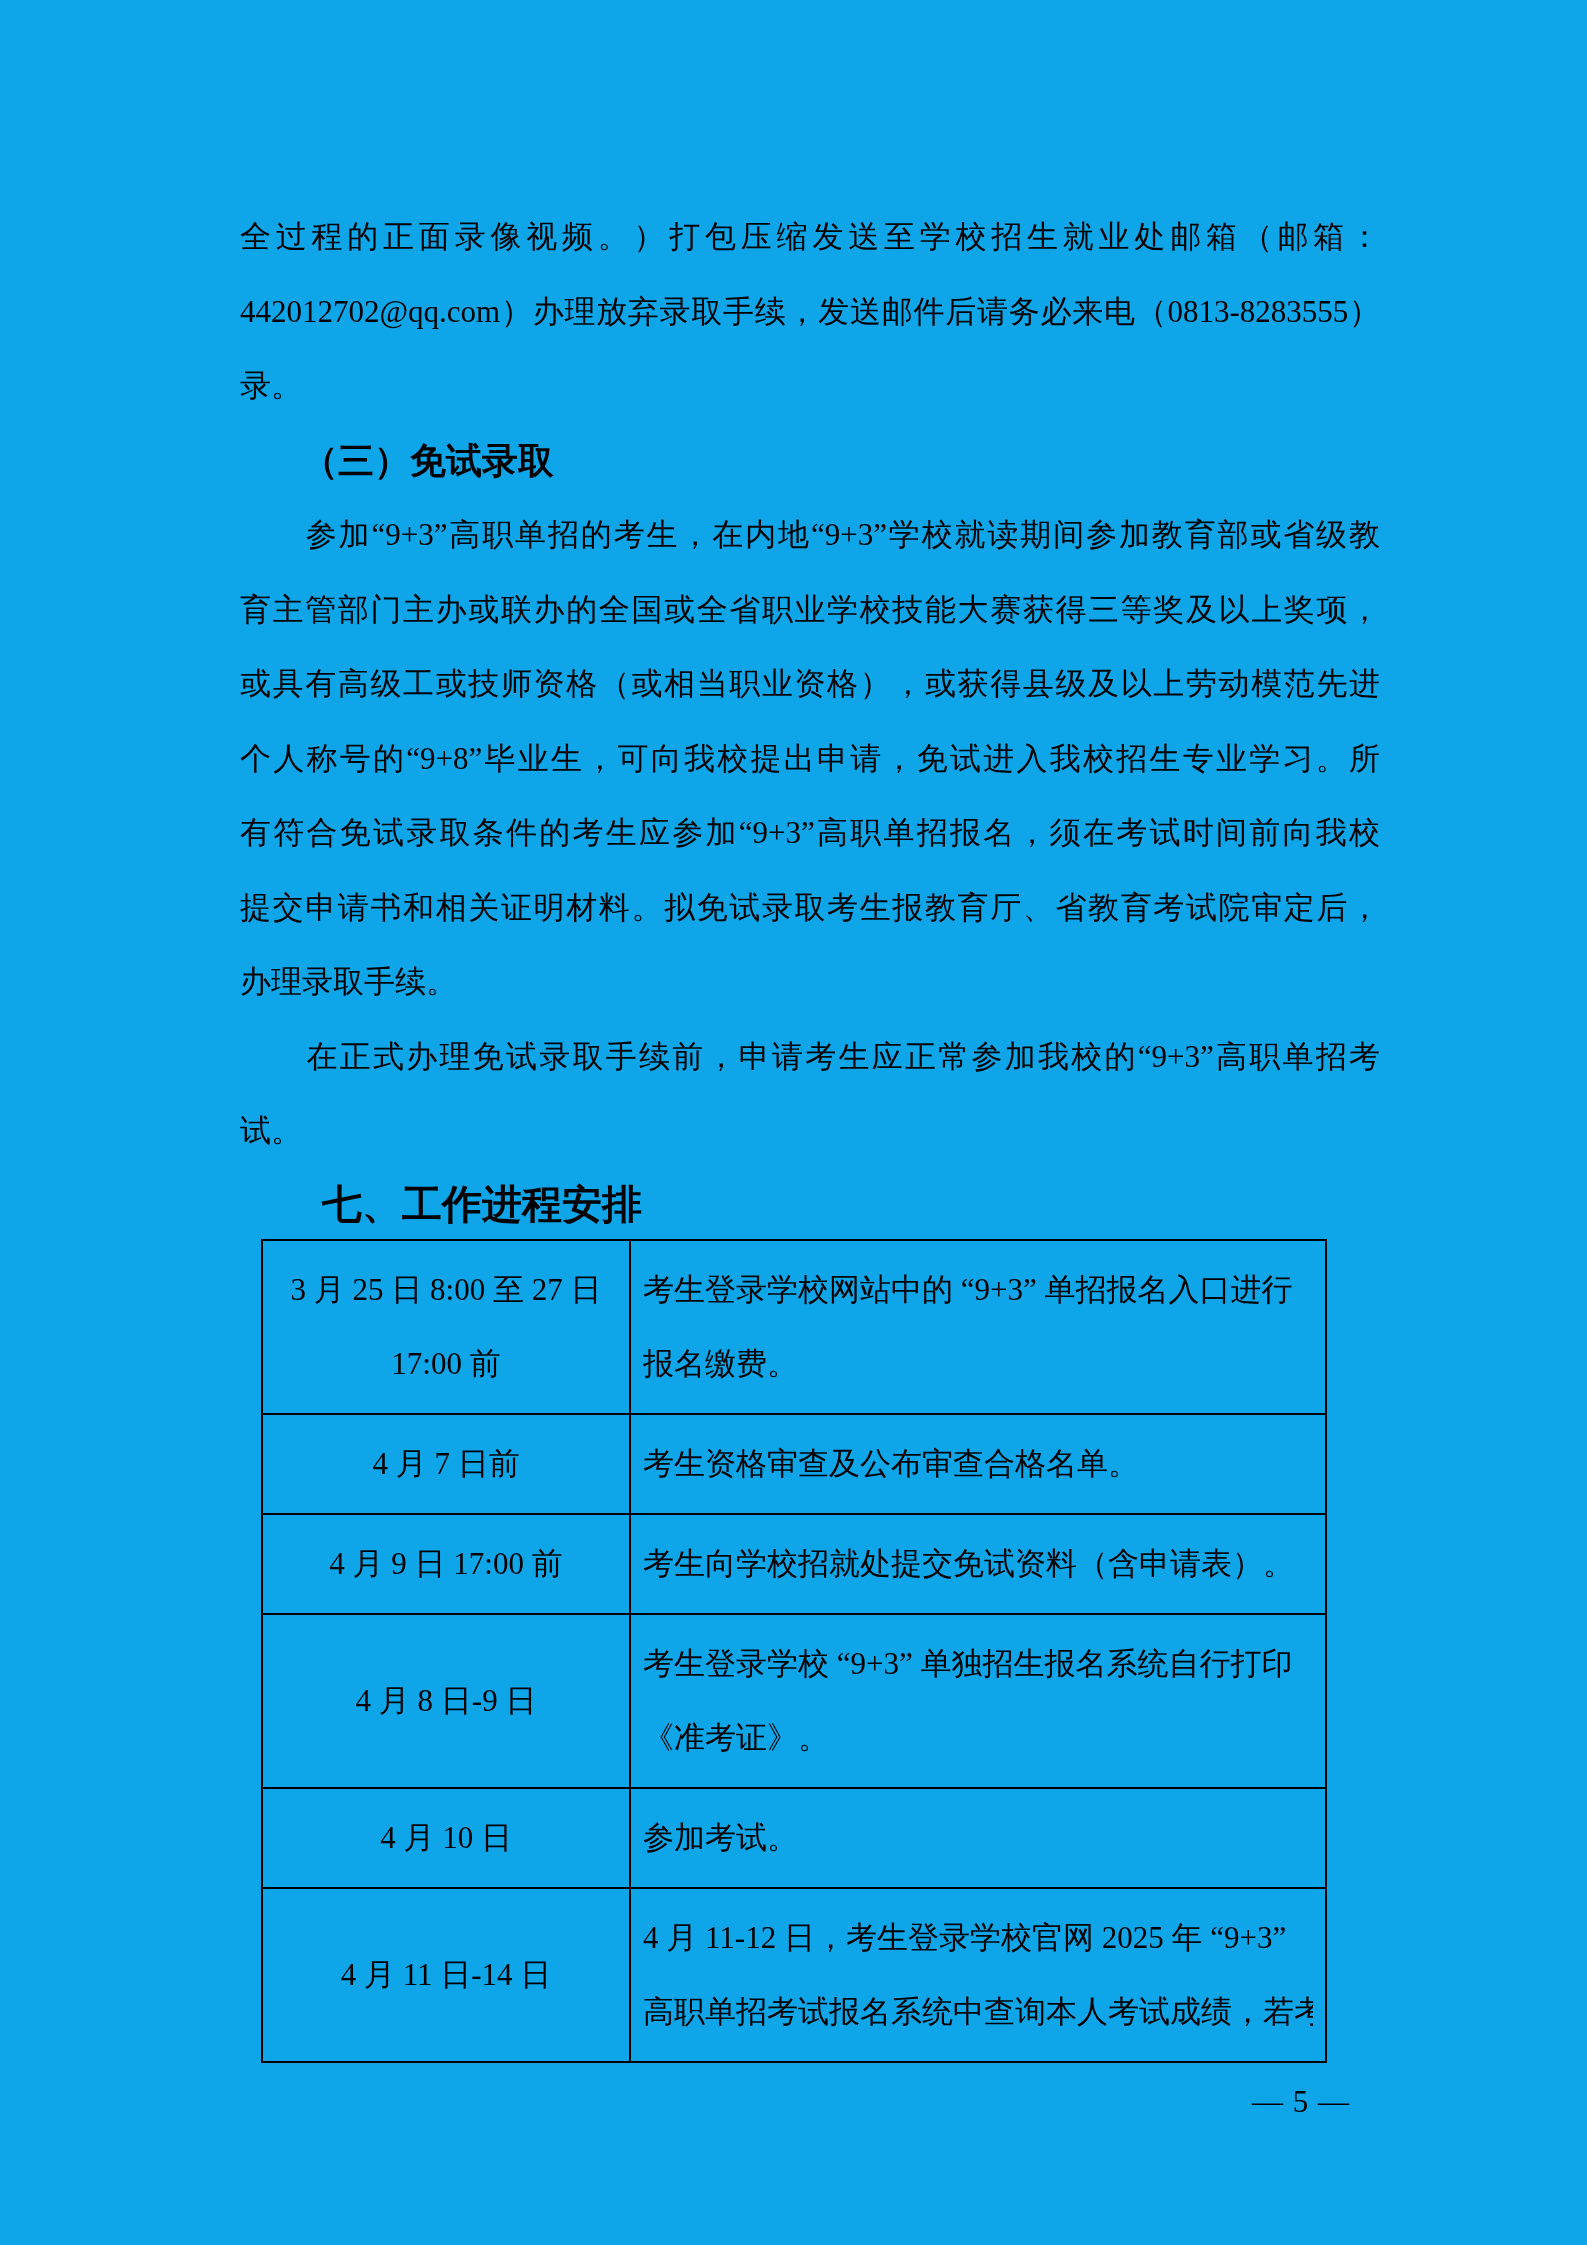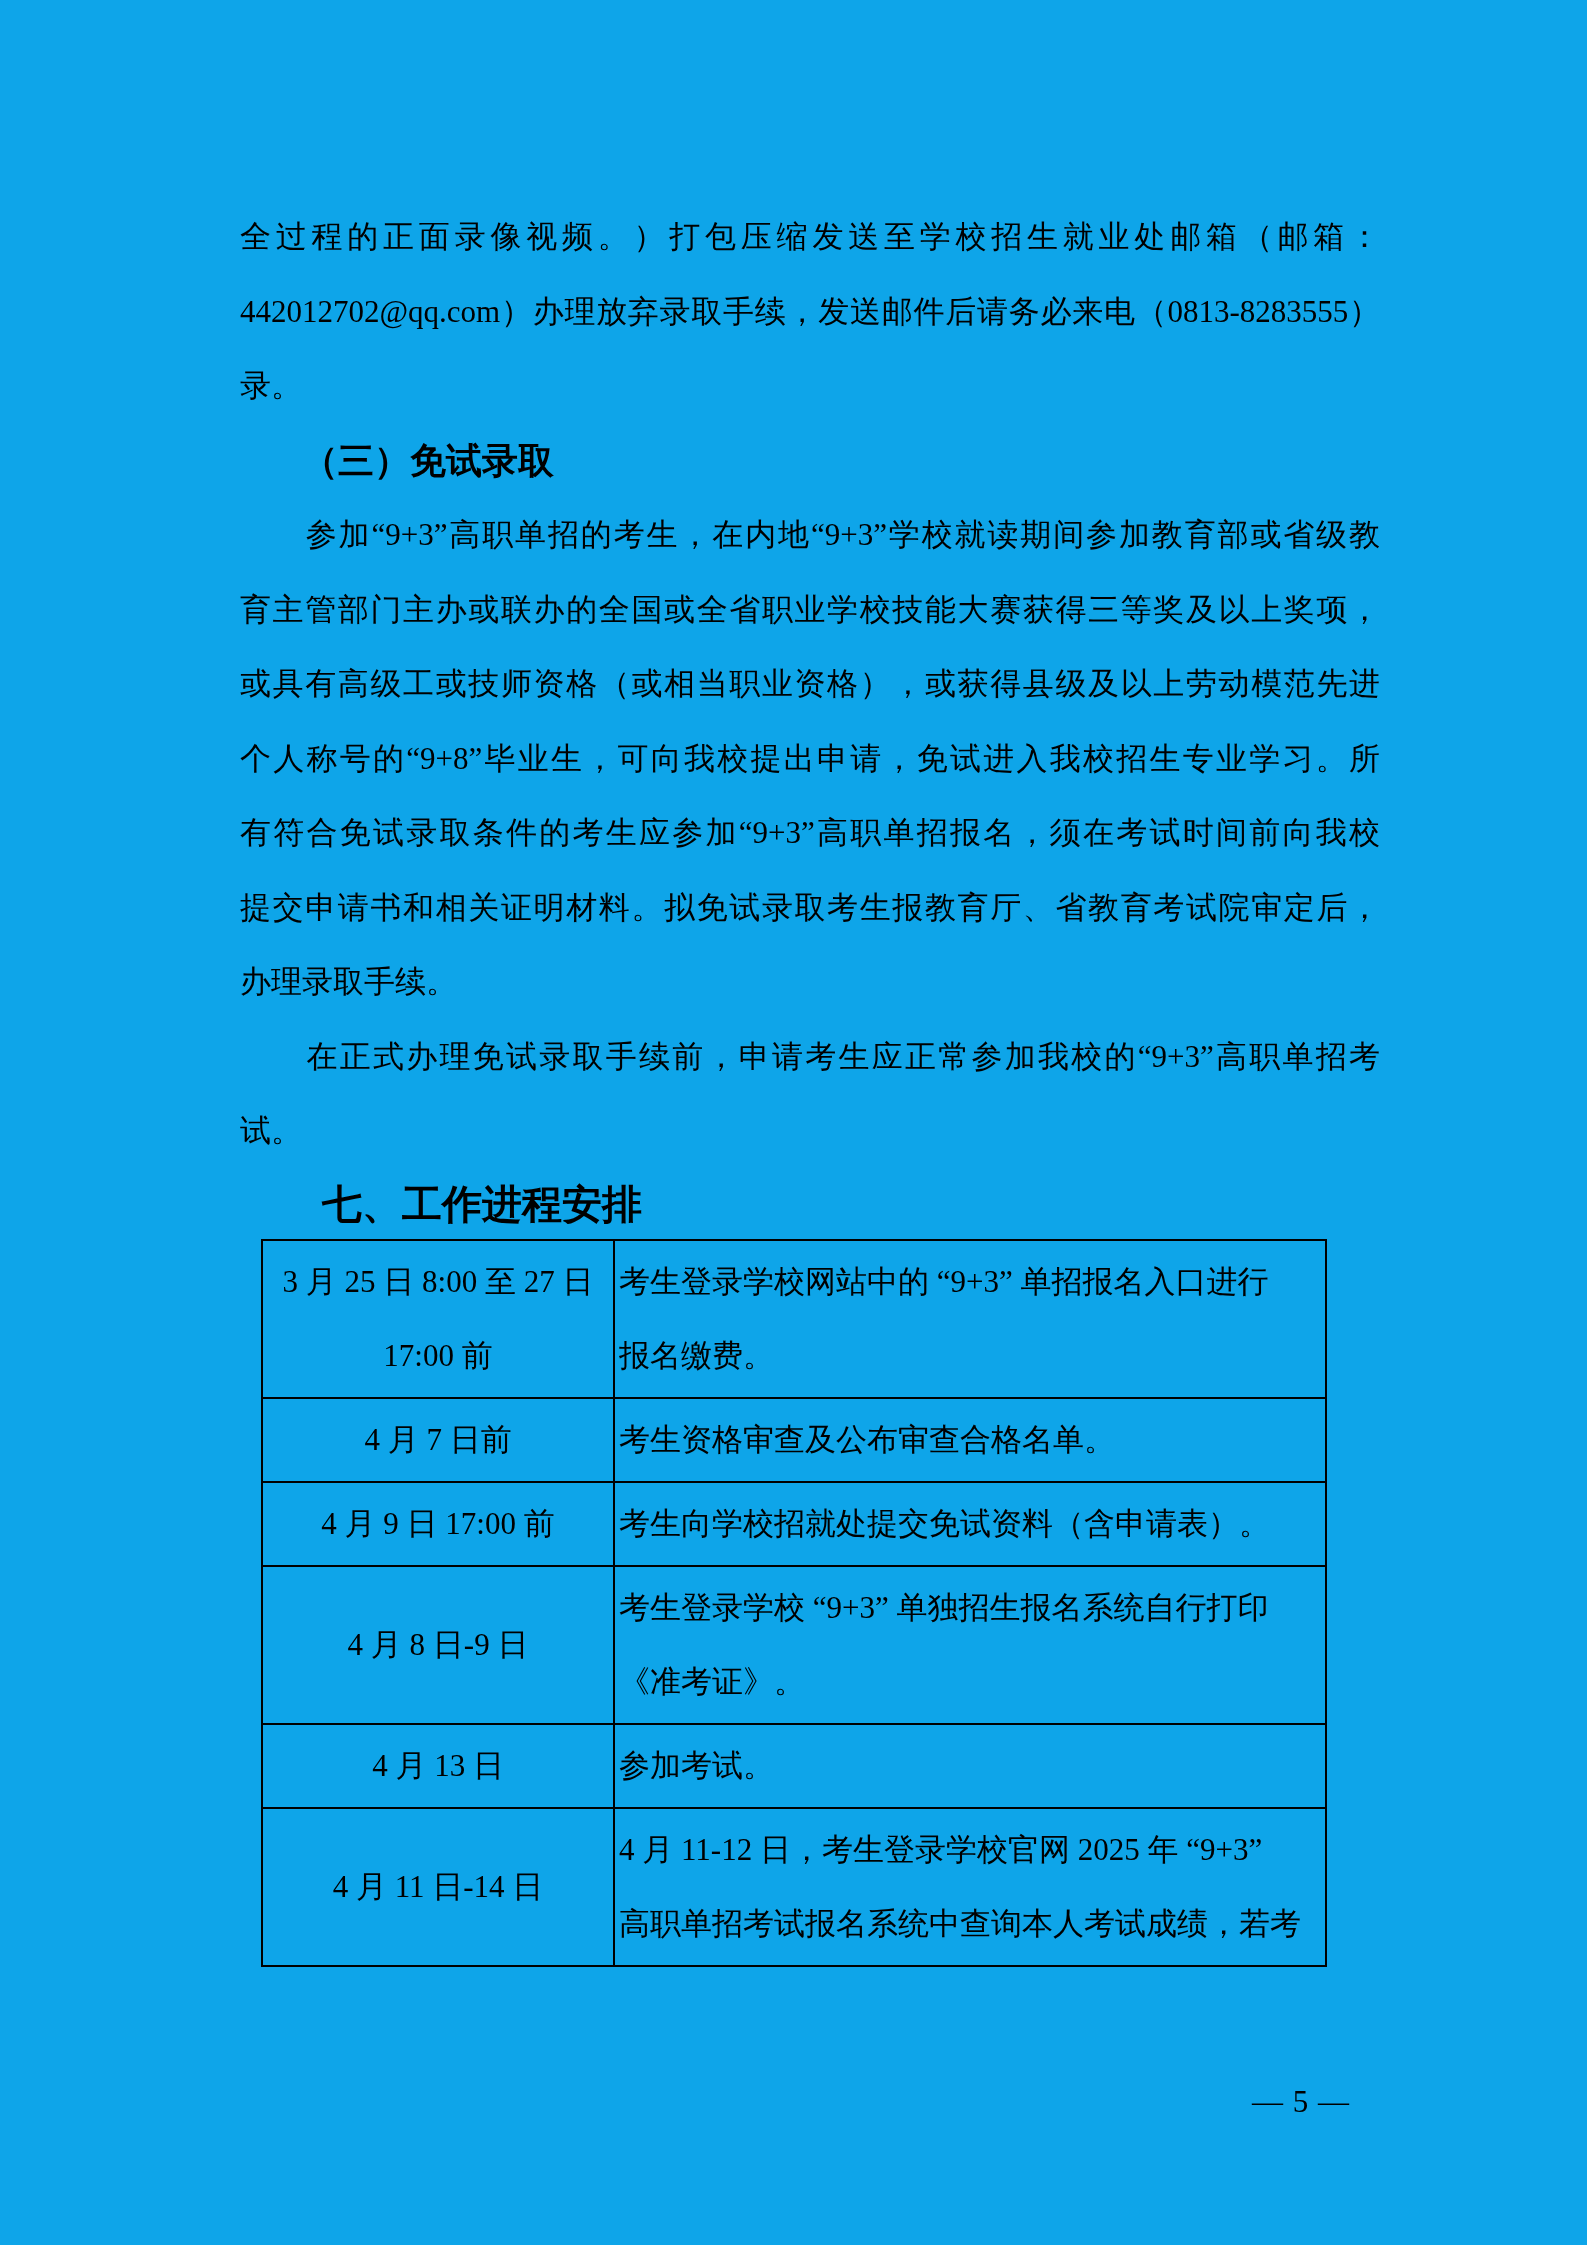--- a/index.html
+++ b/index.html
@@ -48,21 +48,21 @@
   table.schedule {
     border-collapse: collapse;
     table-layout: fixed;
     margin-left: 21px;
     width: 1066px;
   }
   table.schedule td {
     border: 2px solid #000000;
     vertical-align: middle;
     font-size: 31px;
-    padding: 4px;
+    padding: 12px;
   }
   td.time { width: 342px; text-align: center; }
   td.task { padding-left: 27px; }
   .cell-line {
     height: 74px;
     line-height: 74px;
     white-space: nowrap;
     overflow: hidden;
   }
   .page-number {
@@ -138,21 +138,21 @@
             <td class="time">
               <div class="cell-line">4 月 8 日-9 日</div>
             </td>
             <td class="task">
               <div class="cell-line">考生登录学校 “9+3” 单独招生报名系统自行打印</div>
               <div class="cell-line">《准考证》。</div>
             </td>
           </tr>
           <tr>
             <td class="time">
-              <div class="cell-line">4 月 13 日</div>
+              <div class="cell-line">4 月 10 日</div>
             </td>
             <td class="task">
               <div class="cell-line">参加考试。</div>
             </td>
           </tr>
           <tr>
             <td class="time">
               <div class="cell-line">4 月 11 日-14 日</div>
             </td>
             <td class="task">

